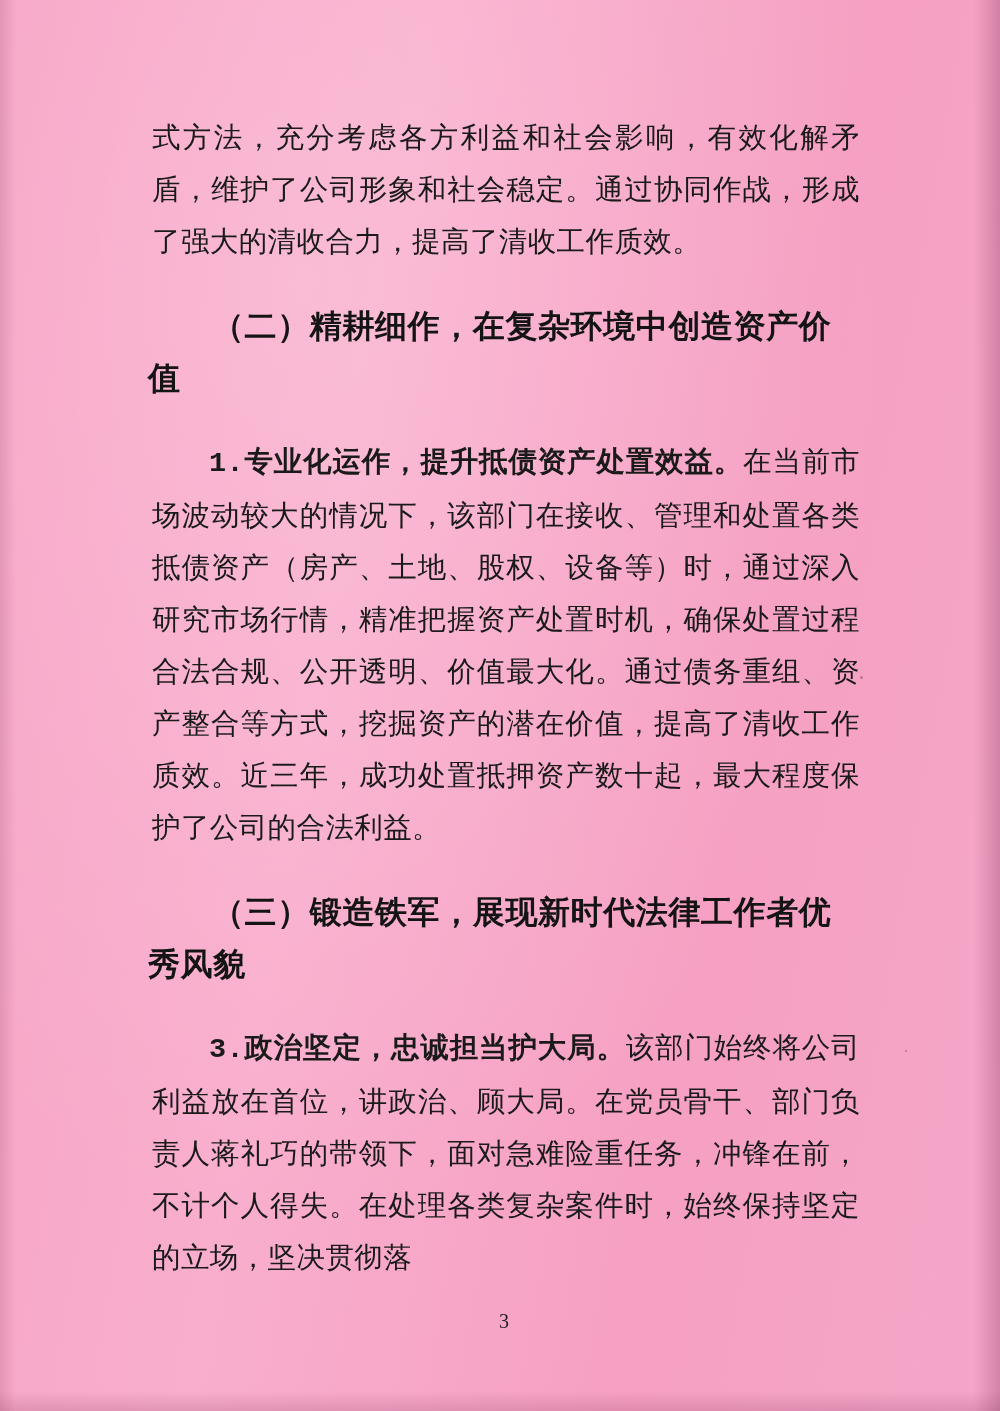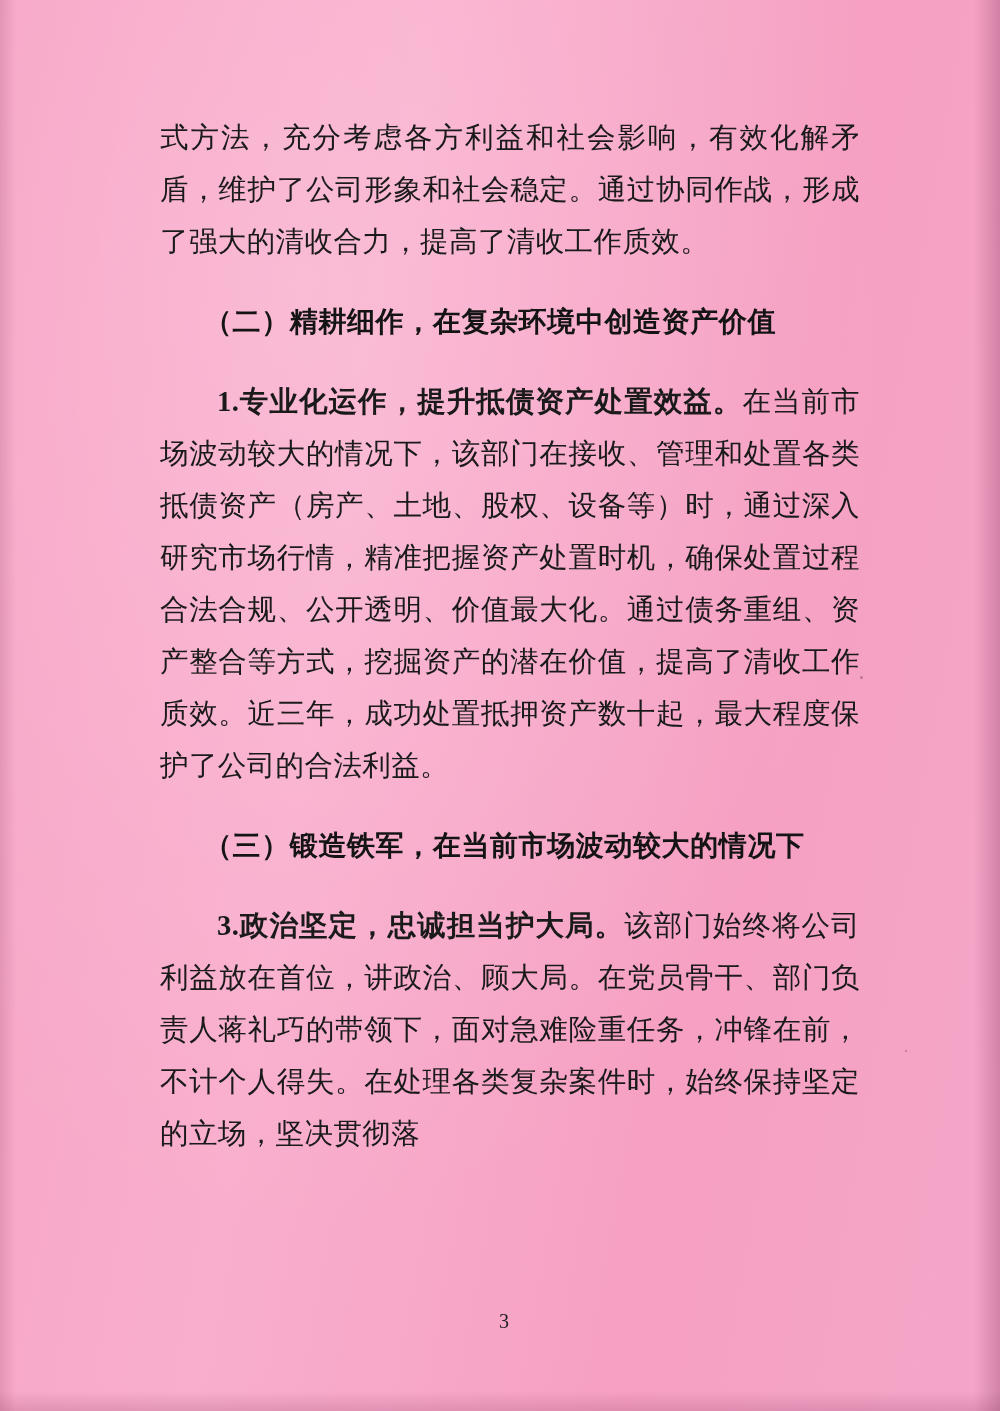--- a/index.html
+++ b/index.html
@@ -52,36 +52,36 @@
     height: 1180px;
   }
 
   .para {
     font-size: 28.5px;
     line-height: 52px;
     color: #1a1a1a;
     text-align: justify;
     text-justify: inter-ideograph;
     letter-spacing: 0.4px;
-    margin: 0 0 0 12px;
+    margin: 0 0 0 4px;
   }
   .indent {
     text-indent: 2em;
   }
   .heading {
     font-family: "DejaVu Sans", "Liberation Sans", sans-serif;
     font-weight: bold;
-    font-size: 28px;
+    font-size: 32px;
     line-height: 52px;
     color: #141414;
     text-indent: 2em;
     letter-spacing: 0.6px;
   }
   .run-head {
-    font-family: Liberation Serif, serif;
+    font-family: Liberation Mono, monospace;
     font-weight: bold;
     letter-spacing: 0.4px;
   }
   .page-number {
     position: absolute;
     left: 0;
     top: 1198px;
     width: 712px;
     text-align: center;
     font-size: 20px;
@@ -107,18 +107,18 @@
 
 <div class="page">
 
   <p class="para">式方法，充分考虑各方利益和社会影响，有效化解矛盾，维护了公司形象和社会稳定。通过协同作战，形成了强大的清收合力，提高了清收工作质效。</p>
 
   <p class="heading">（二）精耕细作，在复杂环境中创造资产价值</p>
 
   <p class="para indent"><span class="run-head">1.专业化运作，提升抵债资产处置效益。</span><span>在当前市场波动较大的情况下，该部门在接收、管理和处置各类抵债资产（房产、土地、股权、设备等）时，通过深入研究市场行情，精准把握资产处置时机，确保处置过程合法合规、公开透明、价值最大化。通过债务重组、资产整合等方式，挖掘资产的潜在价值，提高了清收工作质效。近三年，成功处置抵押资产数十起，最大程度保护了公司的合法利益。</span></p>
 
 
-  <p class="heading">（三）锻造铁军，在当前市场波动较大的情况下</p>
+  <p class="heading">（三）锻造铁军，展现新时代法律工作者优秀风貌</p>
 
   <p class="para indent"><span class="run-head">3.政治坚定，忠诚担当护大局。</span><span>该部门始终将公司利益放在首位，讲政治、顾大局。在党员骨干、部门负责人蒋礼巧的带领下，面对急难险重任务，冲锋在前，不计个人得失。在处理各类复杂案件时，始终保持坚定的立场，坚决贯彻落</span></p>
 
   <div class="page-number">3</div>
 </div>
 
 </body></html>

